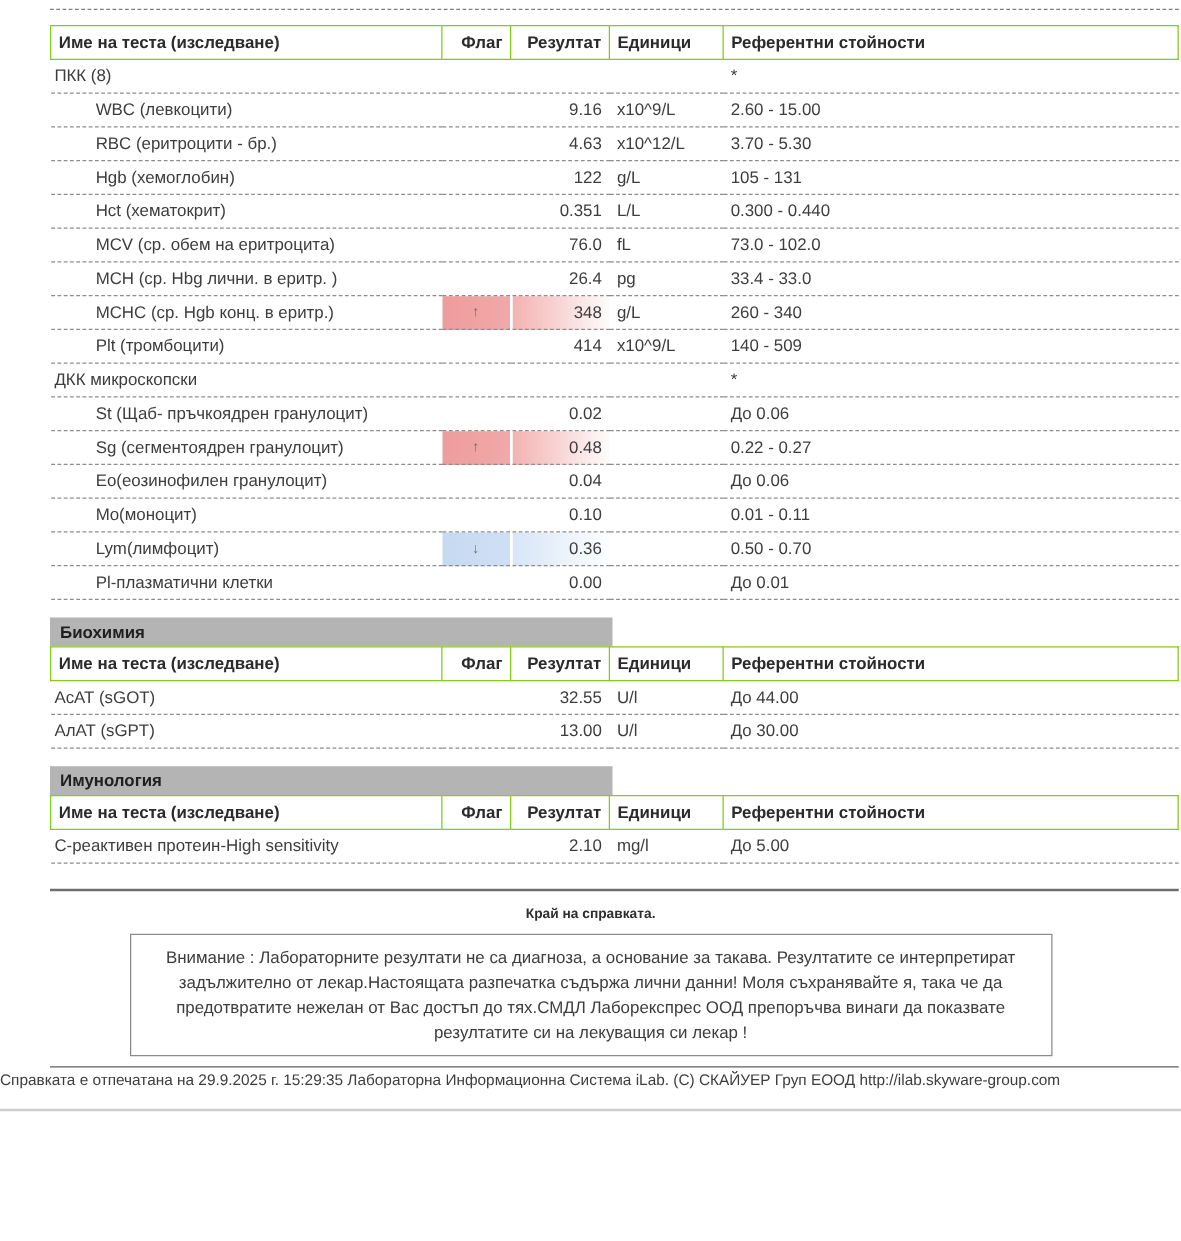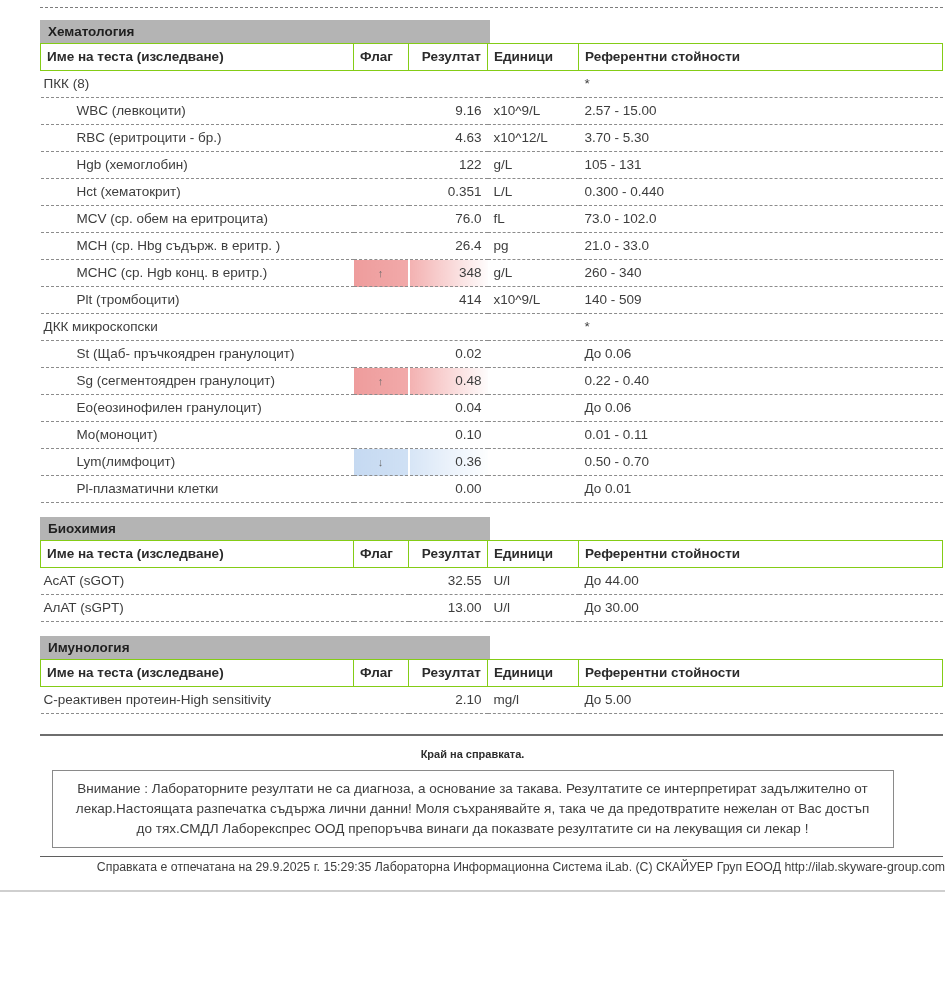--- a/index.html
+++ b/index.html
@@ -19,51 +19,50 @@
   }
   table.lab-table{border-collapse:collapse;table-layout:fixed;width:100%;font-size:13.5px;}
   col.c-name{width:313px}
   col.c-flag{width:55px}
   col.c-result{width:79px}
   col.c-units{width:91px}
   th{
     border:1px solid #84cc16;font-weight:bold;text-align:left;
     padding:5px 6px;color:#2b2b2b;line-height:16px;
   }
-  th.h-flag{text-align:left;}
+  th.h-flag{text-align:right;}
   th.h-result{text-align:right;}
   td{padding:5px 6px;border-bottom:1px dashed #8c8c8c;line-height:16px;vertical-align:middle;}
   .td-name{padding-left:3px;margin-left:45px;}
   .td-name.indent{padding-left:36px;}
   .td-result{text-align:right;}
   .td-flag{text-align:center;color:#6b6b6b;font-size:11px;}
   .fl-up{background:linear-gradient(90deg,#ee9c9c,#f1a9a9);}
   .fl-down{background:linear-gradient(90deg,#c5d9f1,#cfe0f4);}
   .hl-up{background:linear-gradient(90deg,#f3b1b1,#fefcfc);border-left:2px solid #fff;}
   .hl-down{background:linear-gradient(90deg,#d7e5f6,#fdfeff);border-left:2px solid #fff;}
 
   .end-divider{margin:20px 2px 0 40px;border-top:2px solid #6e6e6e;height:0;}
   .end-note{margin-top:12px;text-align:center;font-weight:bold;font-size:11px;color:#2e2e2e;}
   .warning-box{
-    margin:10px auto 0;width:842px;border:1px solid #8a8a8a;box-sizing:border-box;
+    margin:10px auto 0;width:738px;border:1px solid #8a8a8a;box-sizing:border-box;
     padding:8px 16px;text-align:center;font-size:13.5px;line-height:20px;color:#3d3d3d;
   }
   .footer-rule{margin:8px 2px 0 40px;border-top:1px solid #5f5f5f;height:0;}
-  .footer{margin-top:1px;text-align:right;font-size:12.3px;color:#3d3d3d;padding:2px 0 4px;}
+  .footer{margin-top:1px;text-align:left;font-size:12.3px;color:#3d3d3d;padding:2px 0 4px;}
   .bottom-rule{margin-top:12px;border-top:2px solid #cfcfcf;height:0;width:100%;}
 </style>
 </head>
 <body>
 
 <div class="page">
   <div class="top-dashed"></div>
 
   <div id="sections">
       <div class="section">
-        <div class="section-bar">Хематология</div>
         <table class="lab-table">
           <colgroup>
             <col class="c-name">
             <col class="c-flag">
             <col class="c-result">
             <col class="c-units">
             <col class="c-ref">
           </colgroup>
           <thead>
             <tr>
@@ -80,21 +79,21 @@
               <td class="td-flag"></td>
               <td class="td-result"></td>
               <td class="td-unit"></td>
               <td class="td-ref">*</td>
             </tr>
             <tr>
               <td class="td-name indent">WBC (левкоцити)</td>
               <td class="td-flag"></td>
               <td class="td-result">9.16</td>
               <td class="td-unit">x10^9/L</td>
-              <td class="td-ref">2.57 - 15.00</td>
+              <td class="td-ref">2.60 - 15.00</td>
             </tr>
             <tr>
               <td class="td-name indent">RBC (еритроцити - бр.)</td>
               <td class="td-flag"></td>
               <td class="td-result">4.63</td>
               <td class="td-unit">x10^12/L</td>
               <td class="td-ref">3.70 - 5.30</td>
             </tr>
             <tr>
               <td class="td-name indent">Hgb (хемоглобин)</td>
@@ -111,25 +110,25 @@
               <td class="td-ref">0.300 - 0.440</td>
             </tr>
             <tr>
               <td class="td-name indent">MCV (ср. обем на еритроцита)</td>
               <td class="td-flag"></td>
               <td class="td-result">76.0</td>
               <td class="td-unit">fL</td>
               <td class="td-ref">73.0 - 102.0</td>
             </tr>
             <tr>
-              <td class="td-name indent">MCH (ср. Hbg съдърж. в еритр. )</td>
+              <td class="td-name indent">MCH (ср. Hbg лични. в еритр. )</td>
               <td class="td-flag"></td>
               <td class="td-result">26.4</td>
               <td class="td-unit">pg</td>
-              <td class="td-ref">21.0 - 33.0</td>
+              <td class="td-ref">33.4 - 33.0</td>
             </tr>
             <tr>
               <td class="td-name indent">MCHC (ср. Hgb конц. в еритр.)</td>
               <td class="td-flag fl-up">↑</td>
               <td class="td-result hl-up">348</td>
               <td class="td-unit">g/L</td>
               <td class="td-ref">260 - 340</td>
             </tr>
             <tr>
               <td class="td-name indent">Plt (тромбоцити)</td>
@@ -150,21 +149,21 @@
               <td class="td-flag"></td>
               <td class="td-result">0.02</td>
               <td class="td-unit"></td>
               <td class="td-ref">До 0.06</td>
             </tr>
             <tr>
               <td class="td-name indent">Sg (сегментоядрен гранулоцит)</td>
               <td class="td-flag fl-up">↑</td>
               <td class="td-result hl-up">0.48</td>
               <td class="td-unit"></td>
-              <td class="td-ref">0.22 - 0.40</td>
+              <td class="td-ref">0.22 - 0.27</td>
             </tr>
             <tr>
               <td class="td-name indent">Eo(еозинофилен гранулоцит)</td>
               <td class="td-flag"></td>
               <td class="td-result">0.04</td>
               <td class="td-unit"></td>
               <td class="td-ref">До 0.06</td>
             </tr>
             <tr>
               <td class="td-name indent">Mo(моноцит)</td>

